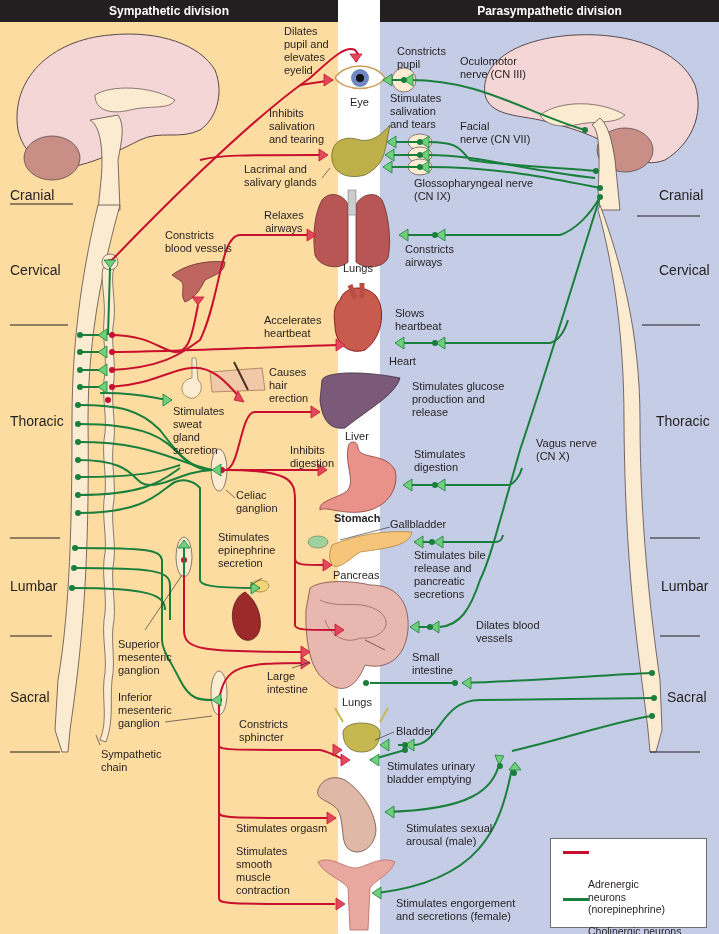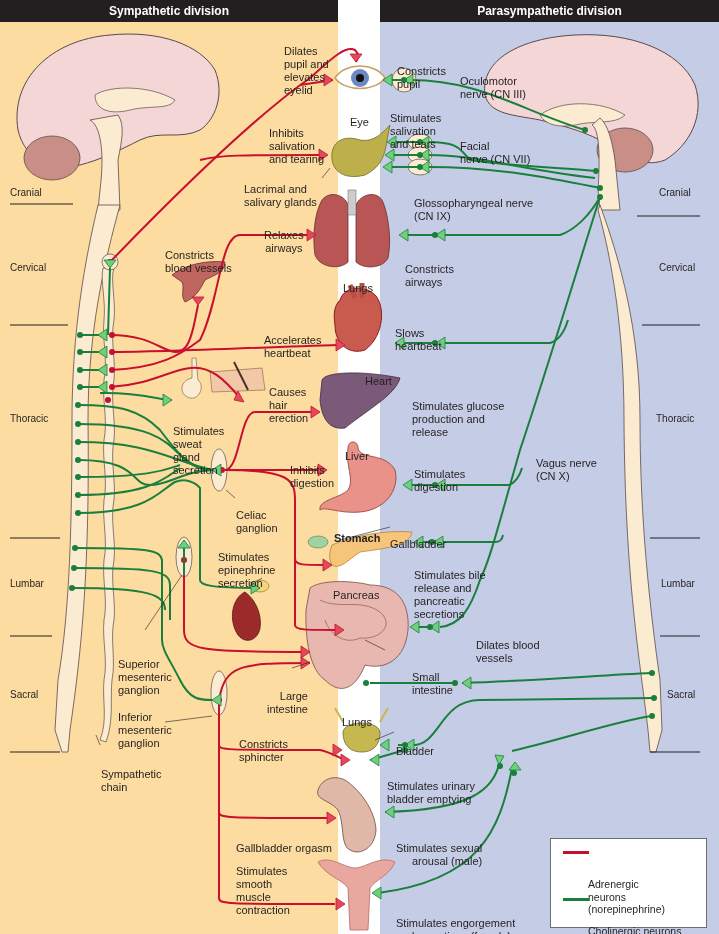--- a/index.html
+++ b/index.html
@@ -5,22 +5,22 @@
   html, body { margin:0; padding:0; }
   body { width:719px; height:934px; position:relative; overflow:hidden; font-family:"Liberation Sans", sans-serif; background:#fff; }
   .panel { position:absolute; top:0; height:934px; }
   #symp-bg { left:0; width:338px; background:#fcdca0; }
   #mid-bg { left:338px; width:42px; background:#ffffff; }
   #para-bg { left:380px; width:339px; background:#c5cde6; }
   .hdr { position:absolute; top:0; height:22px; background:#231f20; color:#fff; font-weight:bold; font-size:12px; line-height:22px; text-align:center; }
   #symp-hdr { left:0; width:338px; }
   #para-hdr { left:380px; width:339px; }
   svg#diagram { position:absolute; left:0; top:0; width:719px; height:934px; }
-  .lbl { position:absolute; font-size:11px; line-height:13px; color:#231f20; white-space:pre-line;margin-top:20px; }
-  .region { position:absolute; font-size:10px; color:#231f20; }
+  .lbl { position:absolute; font-size:11px; line-height:13px; color:#231f20; white-space:pre-line; }
+  .region { position:absolute; font-size:14px; color:#231f20; }
   .legend { position:absolute; left:550px; top:838px; width:155px; height:88px; background:#fff; border:1px solid #6d6e71; }
   .legend .row { position:absolute; left:12px; font-size:10.5px; line-height:12.5px; color:#231f20; }
   .legend .swatch { position:absolute; left:0; top:5px; width:26px; height:3px; }
   .legend .txt { position:absolute; left:25px; top:0; white-space:pre-line; width:120px;margin-top:32px; }
 </style>
 </head>
 <body>
 
 <div id="symp-bg" class="panel"></div>
 <div id="mid-bg" class="panel"></div>
@@ -343,28 +343,28 @@
 <div class="region" style="left:659px;top:187px;">Cranial</div>
 <div class="region" style="left:659px;top:262px;">Cervical</div>
 <div class="region" style="left:656px;top:413px;">Thoracic</div>
 <div class="region" style="left:661px;top:578px;">Lumbar</div>
 <div class="region" style="left:667px;top:689px;">Sacral</div>
 
 <div class="lbl" style="left:350px;top:96px;">Eye</div>
 <div class="lbl" style="left:244px;top:163px;">Lacrimal and
 salivary glands</div>
 <div class="lbl" style="left:343px;top:262px;text-align:center;">Lungs</div>
-<div class="lbl" style="left:330px;top:355px;padding-left:35px;">Heart</div>
+<div class="lbl" style="left:354px;top:355px;padding-left:35px;">Heart</div>
 <div class="lbl" style="left:345px;top:430px;">Liver</div>
 <div class="lbl" style="left:334px;top:512px;font-weight:bold;">Stomach</div>
 <div class="lbl" style="left:390px;top:518px;">Gallbladder</div>
 <div class="lbl" style="left:333px;top:569px;">Pancreas</div>
 <div class="lbl" style="left:412px;top:651px;">Small
 intestine</div>
-<div class="lbl" style="left:267px;top:670px;text-align:right;">Large
+<div class="lbl" style="left:267px;top:670px;">Large
 intestine</div>
 <div class="lbl" style="left:342px;top:696px;">Lungs</div>
 <div class="lbl" style="left:396px;top:725px;">Bladder</div>
 
 <div class="lbl" style="left:284px;top:25px;">Dilates
 pupil and
 elevates
 eyelid</div>
 <div class="lbl" style="left:269px;top:107px;">Inhibits
 salivation
@@ -382,21 +382,21 @@
 sweat
 gland
 secretion</div>
 <div class="lbl" style="left:290px;top:444px;">Inhibits
 digestion</div>
 <div class="lbl" style="left:218px;top:531px;">Stimulates
 epinephrine
 secretion</div>
 <div class="lbl" style="left:239px;top:718px;">Constricts
 sphincter</div>
-<div class="lbl" style="left:236px;top:822px;">Gallbladder orgasm</div>
+<div class="lbl" style="left:236px;top:822px;">Stimulates orgasm</div>
 <div class="lbl" style="left:236px;top:845px;">Stimulates
 smooth
 muscle
 contraction</div>
 
 <div class="lbl" style="left:236px;top:489px;">Celiac
 ganglion</div>
 <div class="lbl" style="left:118px;top:638px;">Superior
 mesenteric
 ganglion</div>
@@ -421,21 +421,21 @@
 <div class="lbl" style="left:414px;top:448px;">Stimulates
 digestion</div>
 <div class="lbl" style="left:414px;top:549px;">Stimulates bile
 release and
 pancreatic
 secretions</div>
 <div class="lbl" style="left:476px;top:619px;">Dilates blood
 vessels</div>
 <div class="lbl" style="left:387px;top:760px;">Stimulates urinary
 bladder emptying</div>
-<div class="lbl" style="left:396px;top:822px;text-align:right;">Stimulates sexual
+<div class="lbl" style="left:406px;top:822px;">Stimulates sexual
 arousal (male)</div>
 <div class="lbl" style="left:396px;top:897px;">Stimulates engorgement
 and secretions (female)</div>
 
 <div class="lbl" style="left:460px;top:55px;">Oculomotor
 nerve (CN III)</div>
 <div class="lbl" style="left:460px;top:120px;">Facial
 nerve (CN VII)</div>
 <div class="lbl" style="left:414px;top:177px;">Glossopharyngeal nerve
 (CN IX)</div>

